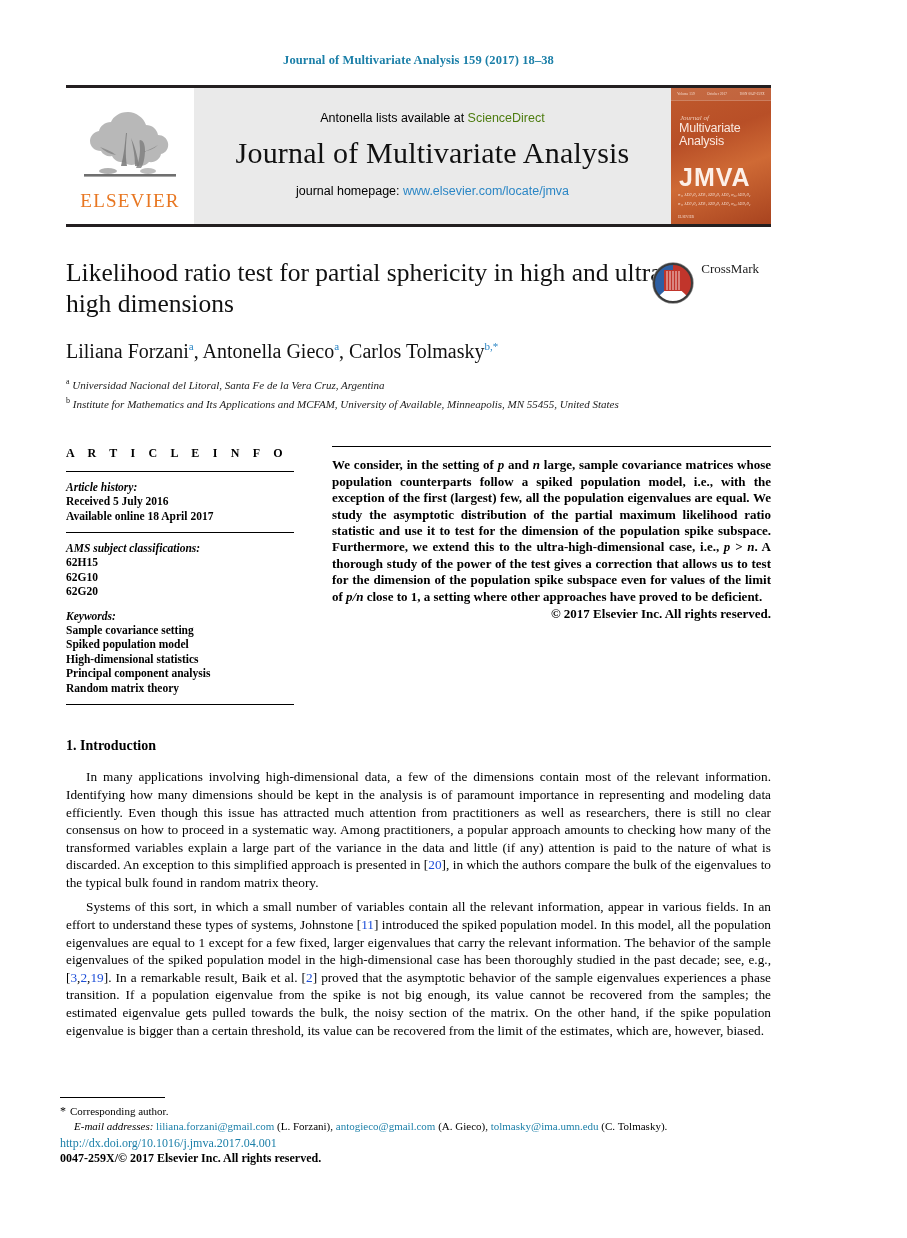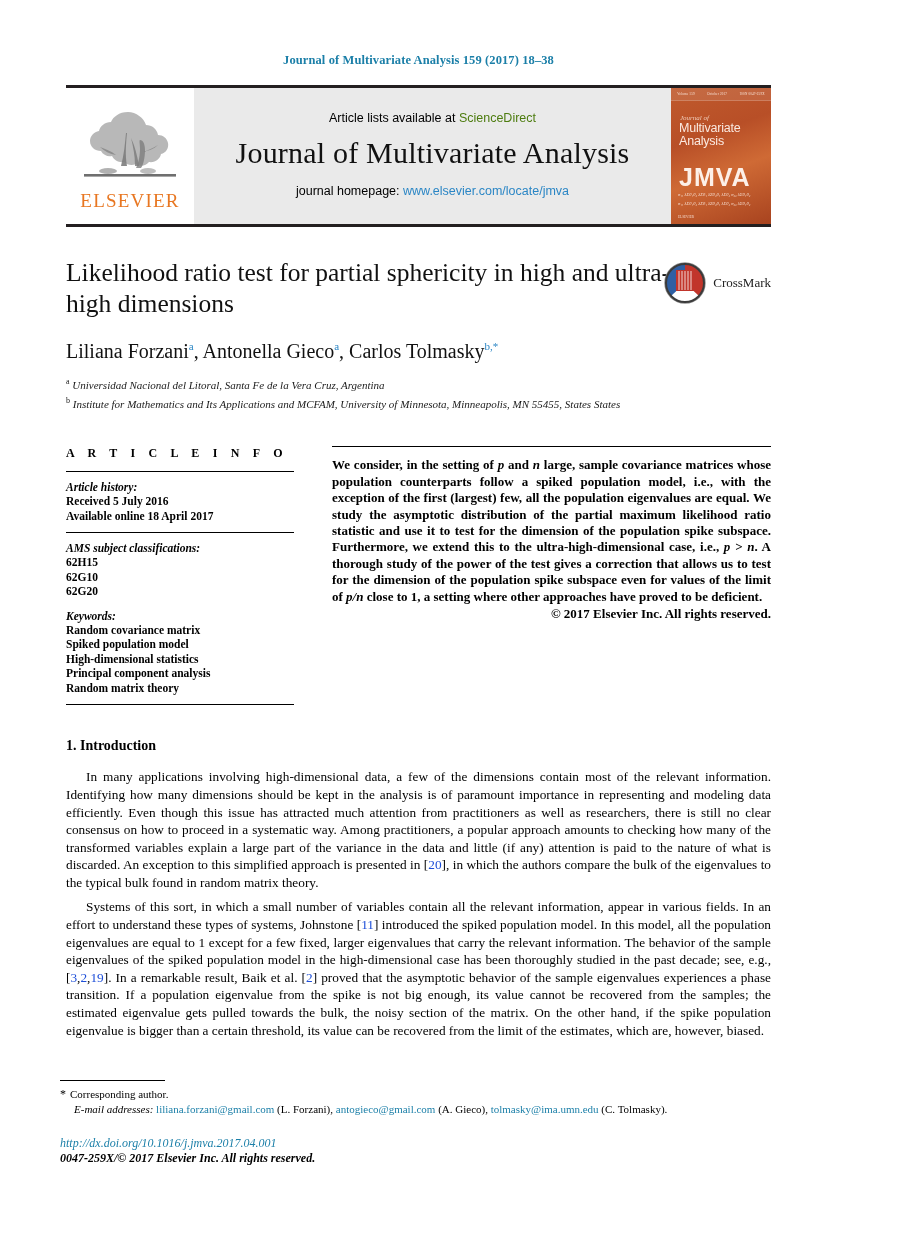--- a/index.html
+++ b/index.html
@@ -192,23 +192,23 @@
     font-family: "Liberation Serif", serif;
     font-style: italic;
     font-size: 11px;
     line-height: 15.5px;
     color: #1a1a1a;
   }
   .affil sup { font-style: normal; font-size: 8px; vertical-align: super; }
 
   .crossmark {
     position: absolute;
-    right: 0; top: 4px;
-    display: flex;
-    align-items: center;
+    right: 12px; top: 4px;
+    display: flex;
+    align-items: flex-start;
     gap: 6px;
   }
   .crossmark-label {
     font-family: "Liberation Serif", serif;
     font-size: 13px;
     color: #222;
   }
 
   
   .info-abstract {
@@ -289,21 +289,21 @@
   .footer-rule { width: 105px; border-top: 1px solid #000; margin-bottom: 6px; }
   .footnote {
     font-family: "Liberation Serif", serif;
     font-size: 11px;
     line-height: 15px;
     color: #000;
   }
   .footnote .star { font-size: 12px; margin-right: 4px; }
   .footnote i { font-style: italic; }
   .footnote .mail { color: #1b7fa8; }
-  .doi-block { margin-top: 19px; font-style: italic; }
+  .doi-block { margin-top: 2px; }
   .doi {
     font-family: "Liberation Serif", serif;
     font-size: 12px;
     color: #1b7fa8;
     line-height: 15px;
   }
   .issn {
     font-family: "Liberation Serif", serif;
     font-weight: bold;
     font-size: 12px;
@@ -333,21 +333,21 @@
             <ellipse cx="70" cy="66" rx="8" ry="3" opacity=".5"></ellipse>
             <path d="M62 35c3 0 5 4 5 10 0 8-2 16-4 18h-5c3-6 4-14 4-19 0-5-1-9 0-9z" opacity=".8"></path>
           </g>
           <rect x="6" y="69" width="92" height="2.6" fill="#6f6f6f"></rect>
         </svg>
         <div class="elsevier-word">ELSEVIER</div>
       </div>
 
       <div class="journal-band">
         <div class="contents-line">
-          <span>Article lists available at </span><span class="link">ScienceDirect</span>
+          <span>Antonella lists available at </span><span class="link">ScienceDirect</span>
         </div>
         <div class="journal-name">Journal of Multivariate Analysis</div>
         <div class="homepage-line">
           <span>journal homepage: </span><span class="link">www.elsevier.com/locate/jmva</span>
         </div>
       </div>
 
       <div class="cover-thumb">
         <div class="cover-topbar">
           <span>Volume 159</span>
@@ -388,21 +388,21 @@
     </div>
 
     <h1 class="paper-title">Likelihood ratio test for partial sphericity in high and ultra-high dimensions</h1>
 
     <div class="authors">
       <span><span>Liliana Forzani</span><sup>a</sup></span><span>, </span><span><span>Antonella Gieco</span><sup>a</sup></span><span>, </span><span><span>Carlos Tolmasky</span><sup class="star">b,*</sup></span>
     </div>
 
     <div class="affiliations">
       <div class="affil"><sup>a</sup> <span>Universidad Nacional del Litoral, Santa Fe de la Vera Cruz, Argentina</span></div>
-      <div class="affil"><sup>b</sup> <span>Institute for Mathematics and Its Applications and MCFAM, University of Minnesota, Minneapolis, MN 55455, States States</span></div>
+      <div class="affil"><sup>b</sup> <span>Institute for Mathematics and Its Applications and MCFAM, University of Available, Minneapolis, MN 55455, United States</span></div>
     </div>
   </div>
 
   <div class="info-abstract">
 
     <div class="col-info">
       <div class="sec-head">A R T I C L E   I N F O</div>
       <div class="rule"></div>
 
       <div class="info-group">
@@ -415,21 +415,21 @@
 
       <div class="info-group">
         <div class="info-label">AMS subject classifications:</div>
         <div class="info-line">62H15</div>
         <div class="info-line">62G10</div>
         <div class="info-line">62G20</div>
 
         <div class="info-gap"></div>
 
         <div class="info-label">Keywords:</div>
-        <div class="info-line">Random covariance matrix</div>
+        <div class="info-line">Sample covariance setting</div>
         <div class="info-line">Spiked population model</div>
         <div class="info-line">High-dimensional statistics</div>
         <div class="info-line">Principal component analysis</div>
         <div class="info-line">Random matrix theory</div>
       </div>
 
       <div class="rule"></div>
     </div>
 
     <div class="col-abstract">

